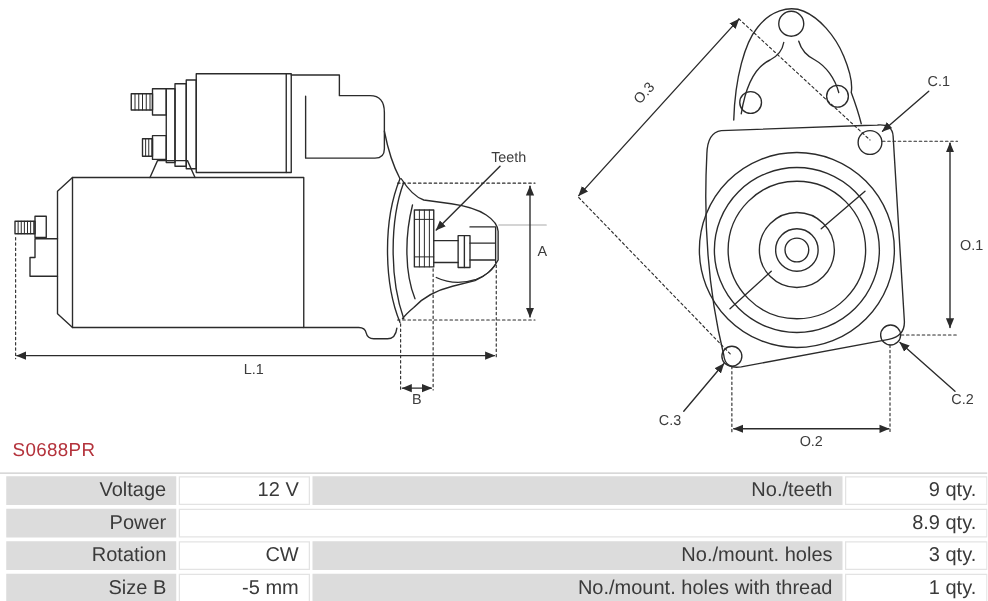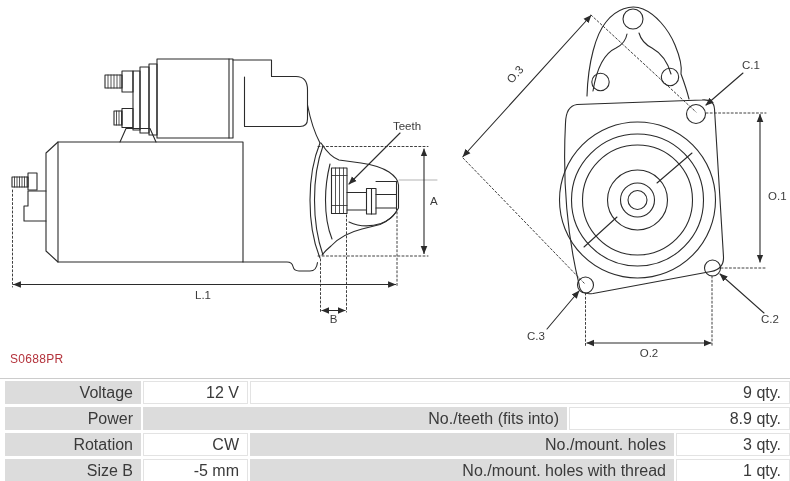--- a/index.html
+++ b/index.html
@@ -4,21 +4,21 @@
 <style>
   html,body{margin:0;padding:0;}
   body{
     width:790px;height:481px;position:relative;overflow:hidden;
     background:#ffffff;font-family:"Liberation Sans", sans-serif;
   }
   .drawing{position:absolute;top:0;left:0;}
   svg text{fill:#3c3c3c;font-size:11.5px;font-family:"Liberation Sans", sans-serif;}
   .part-number{
     position:absolute;top:352px;left:10px;
-    font-size:12px;letter-spacing:.3px;color:#b4333c;
+    font-size:15px;letter-spacing:.3px;color:#b4333c;
   }
   .rule{position:absolute;top:378px;left:0;width:790px;height:0;border-top:1px solid #cccccc;}
   .spec-table{position:absolute;top:381px;left:0;width:790px;}
   .spec-row{display:flex;gap:2px;margin-bottom:3px;height:23px;padding-left:5px;}
   .cell{
     box-sizing:border-box;font-size:16px;line-height:23px;text-align:right;
     padding-right:8px;color:#3a3a3a;white-space:nowrap;overflow:hidden;
   }
   .cell.label{background:#dcdcdc;}
   .cell.value{background:#ffffff;border:1px solid #e3e3e3;line-height:21px;}
@@ -151,25 +151,25 @@
 </svg>
 
 <div class="part-number">S0688PR</div>
 
 <div class="rule"></div>
 
 <div class="spec-table">
   <div class="spec-row">
     <div class="cell label c1">Voltage</div>
     <div class="cell value c2">12 V</div>
+    <div class="cell label c3">No./teeth</div>
     <div class="cell value c4">9 qty.</div>
   </div>
   <div class="spec-row">
     <div class="cell label c1">Power</div>
-    <div class="cell label c3">No./teeth (fits into)</div>
     <div class="cell value c4">8.9 qty.</div>
   </div>
   <div class="spec-row">
     <div class="cell label c1">Rotation</div>
     <div class="cell value c2">CW</div>
     <div class="cell label c3">No./mount. holes</div>
     <div class="cell value c4">3 qty.</div>
   </div>
   <div class="spec-row">
     <div class="cell label c1">Size B</div>

